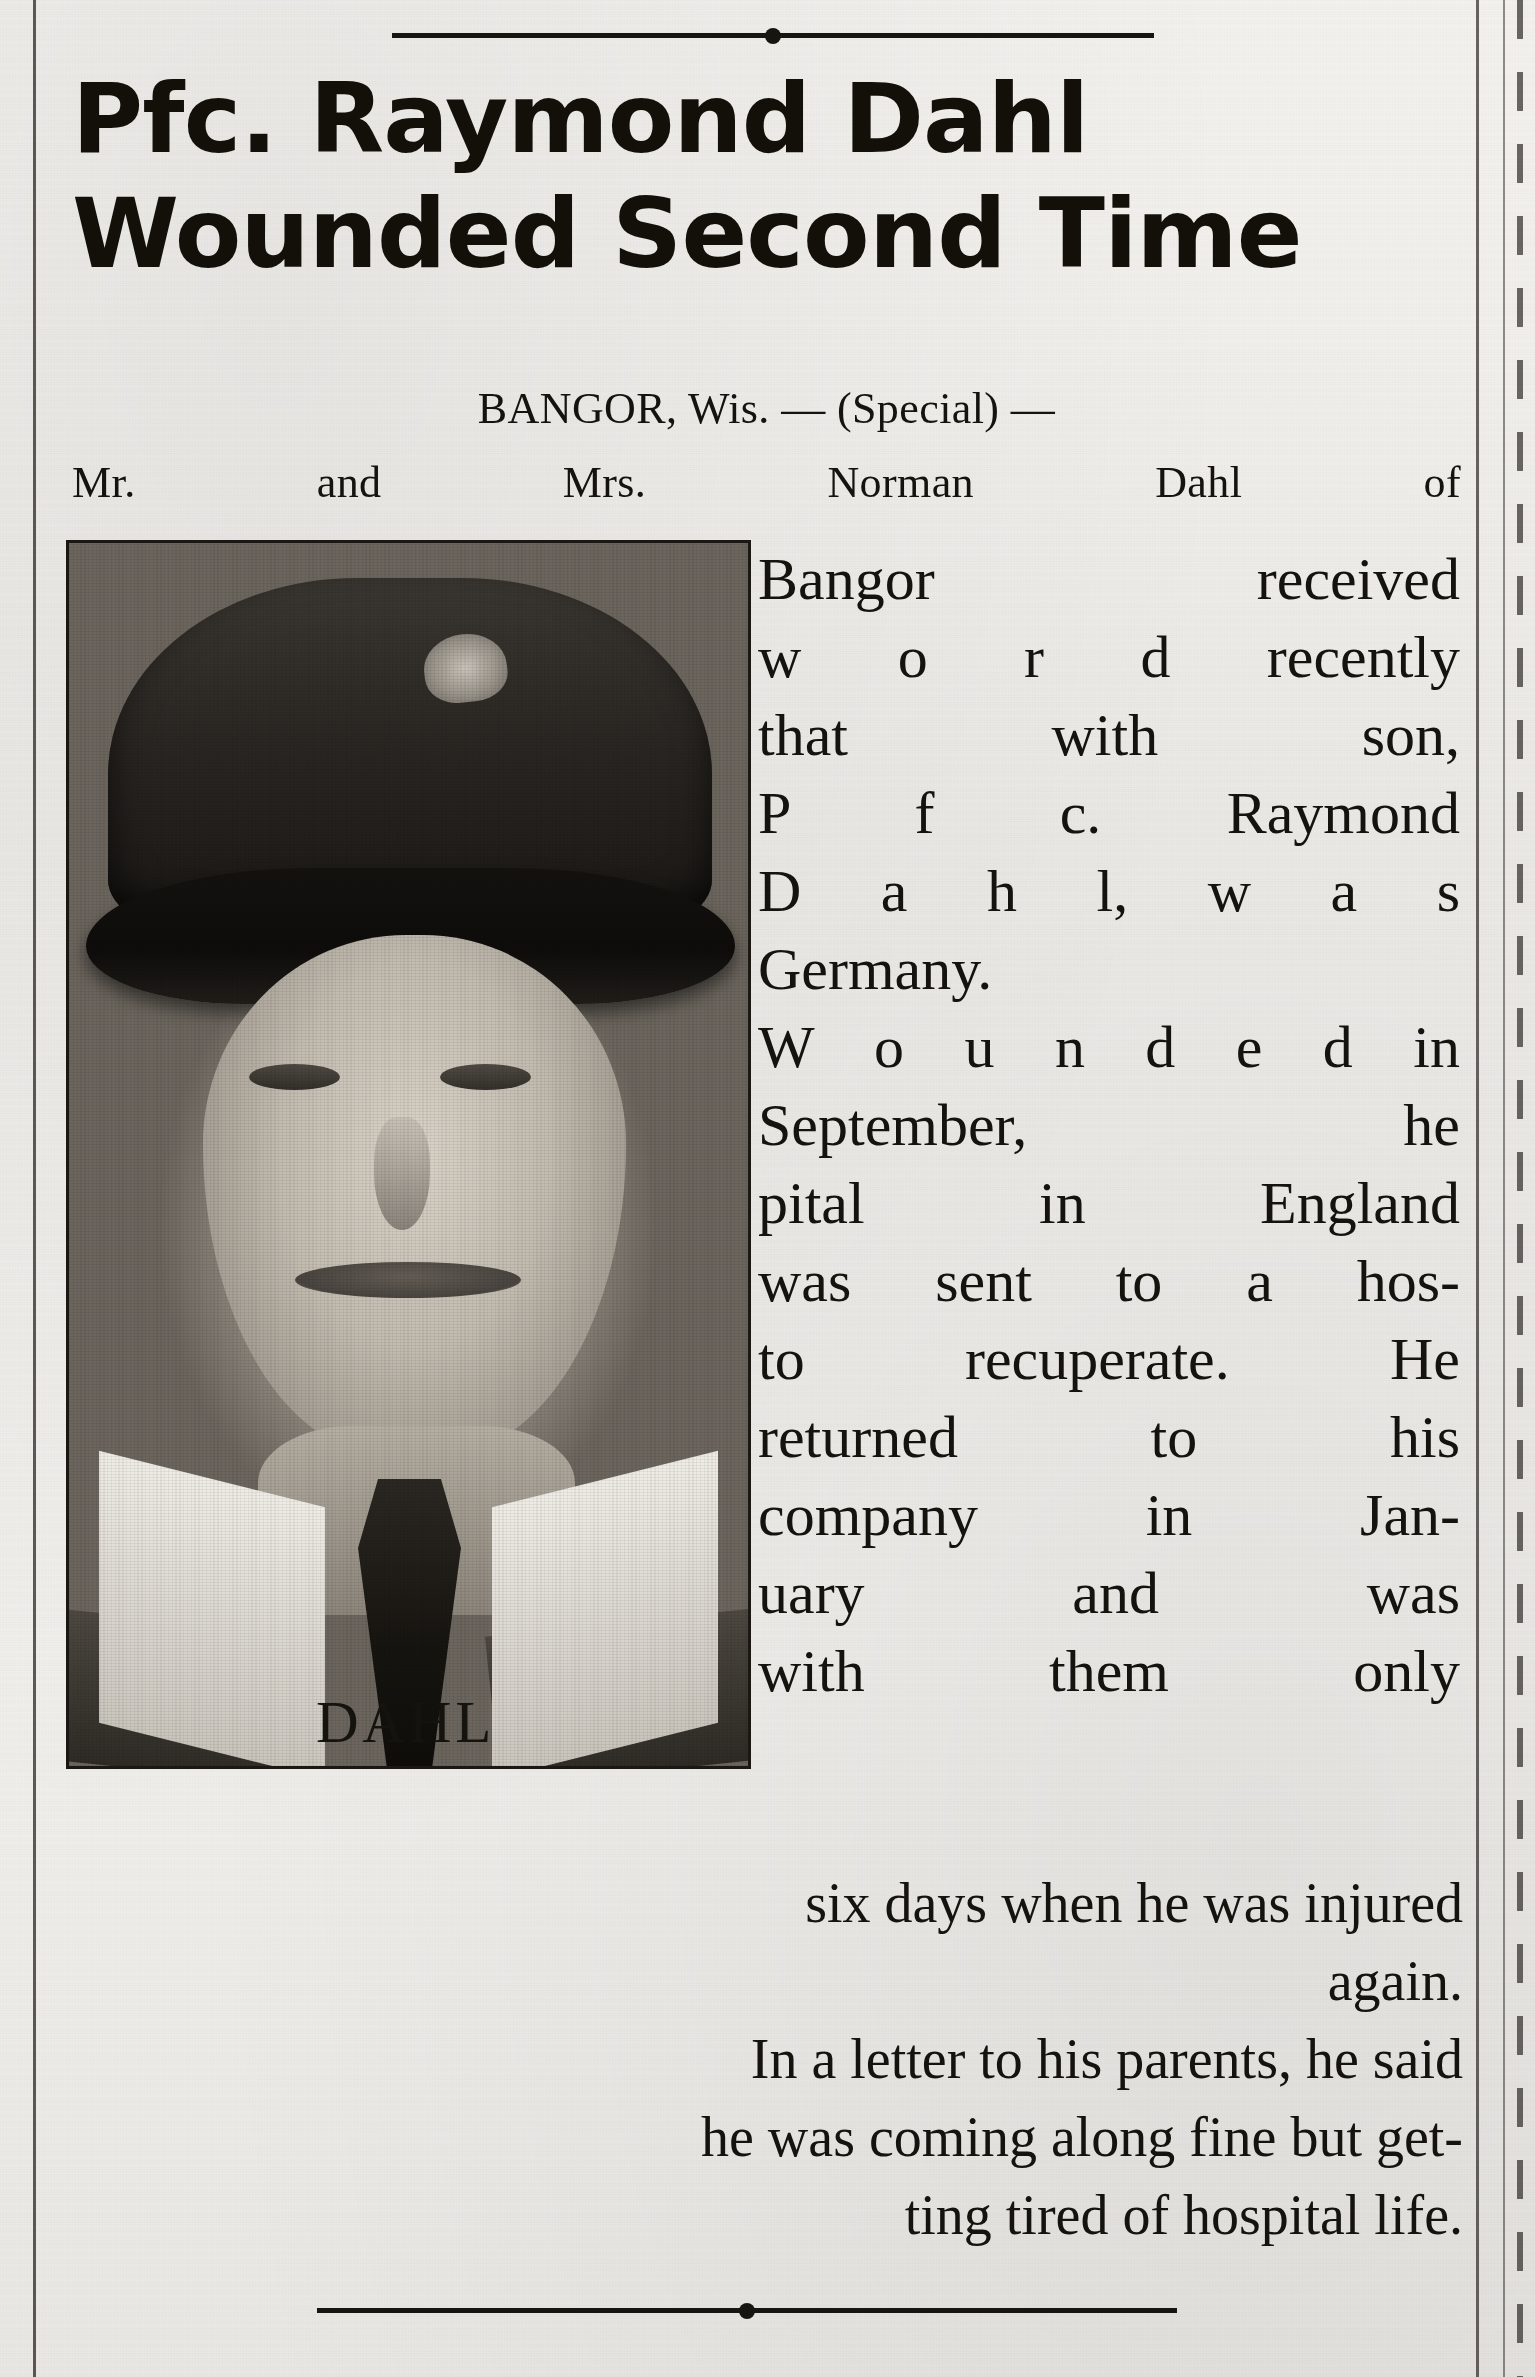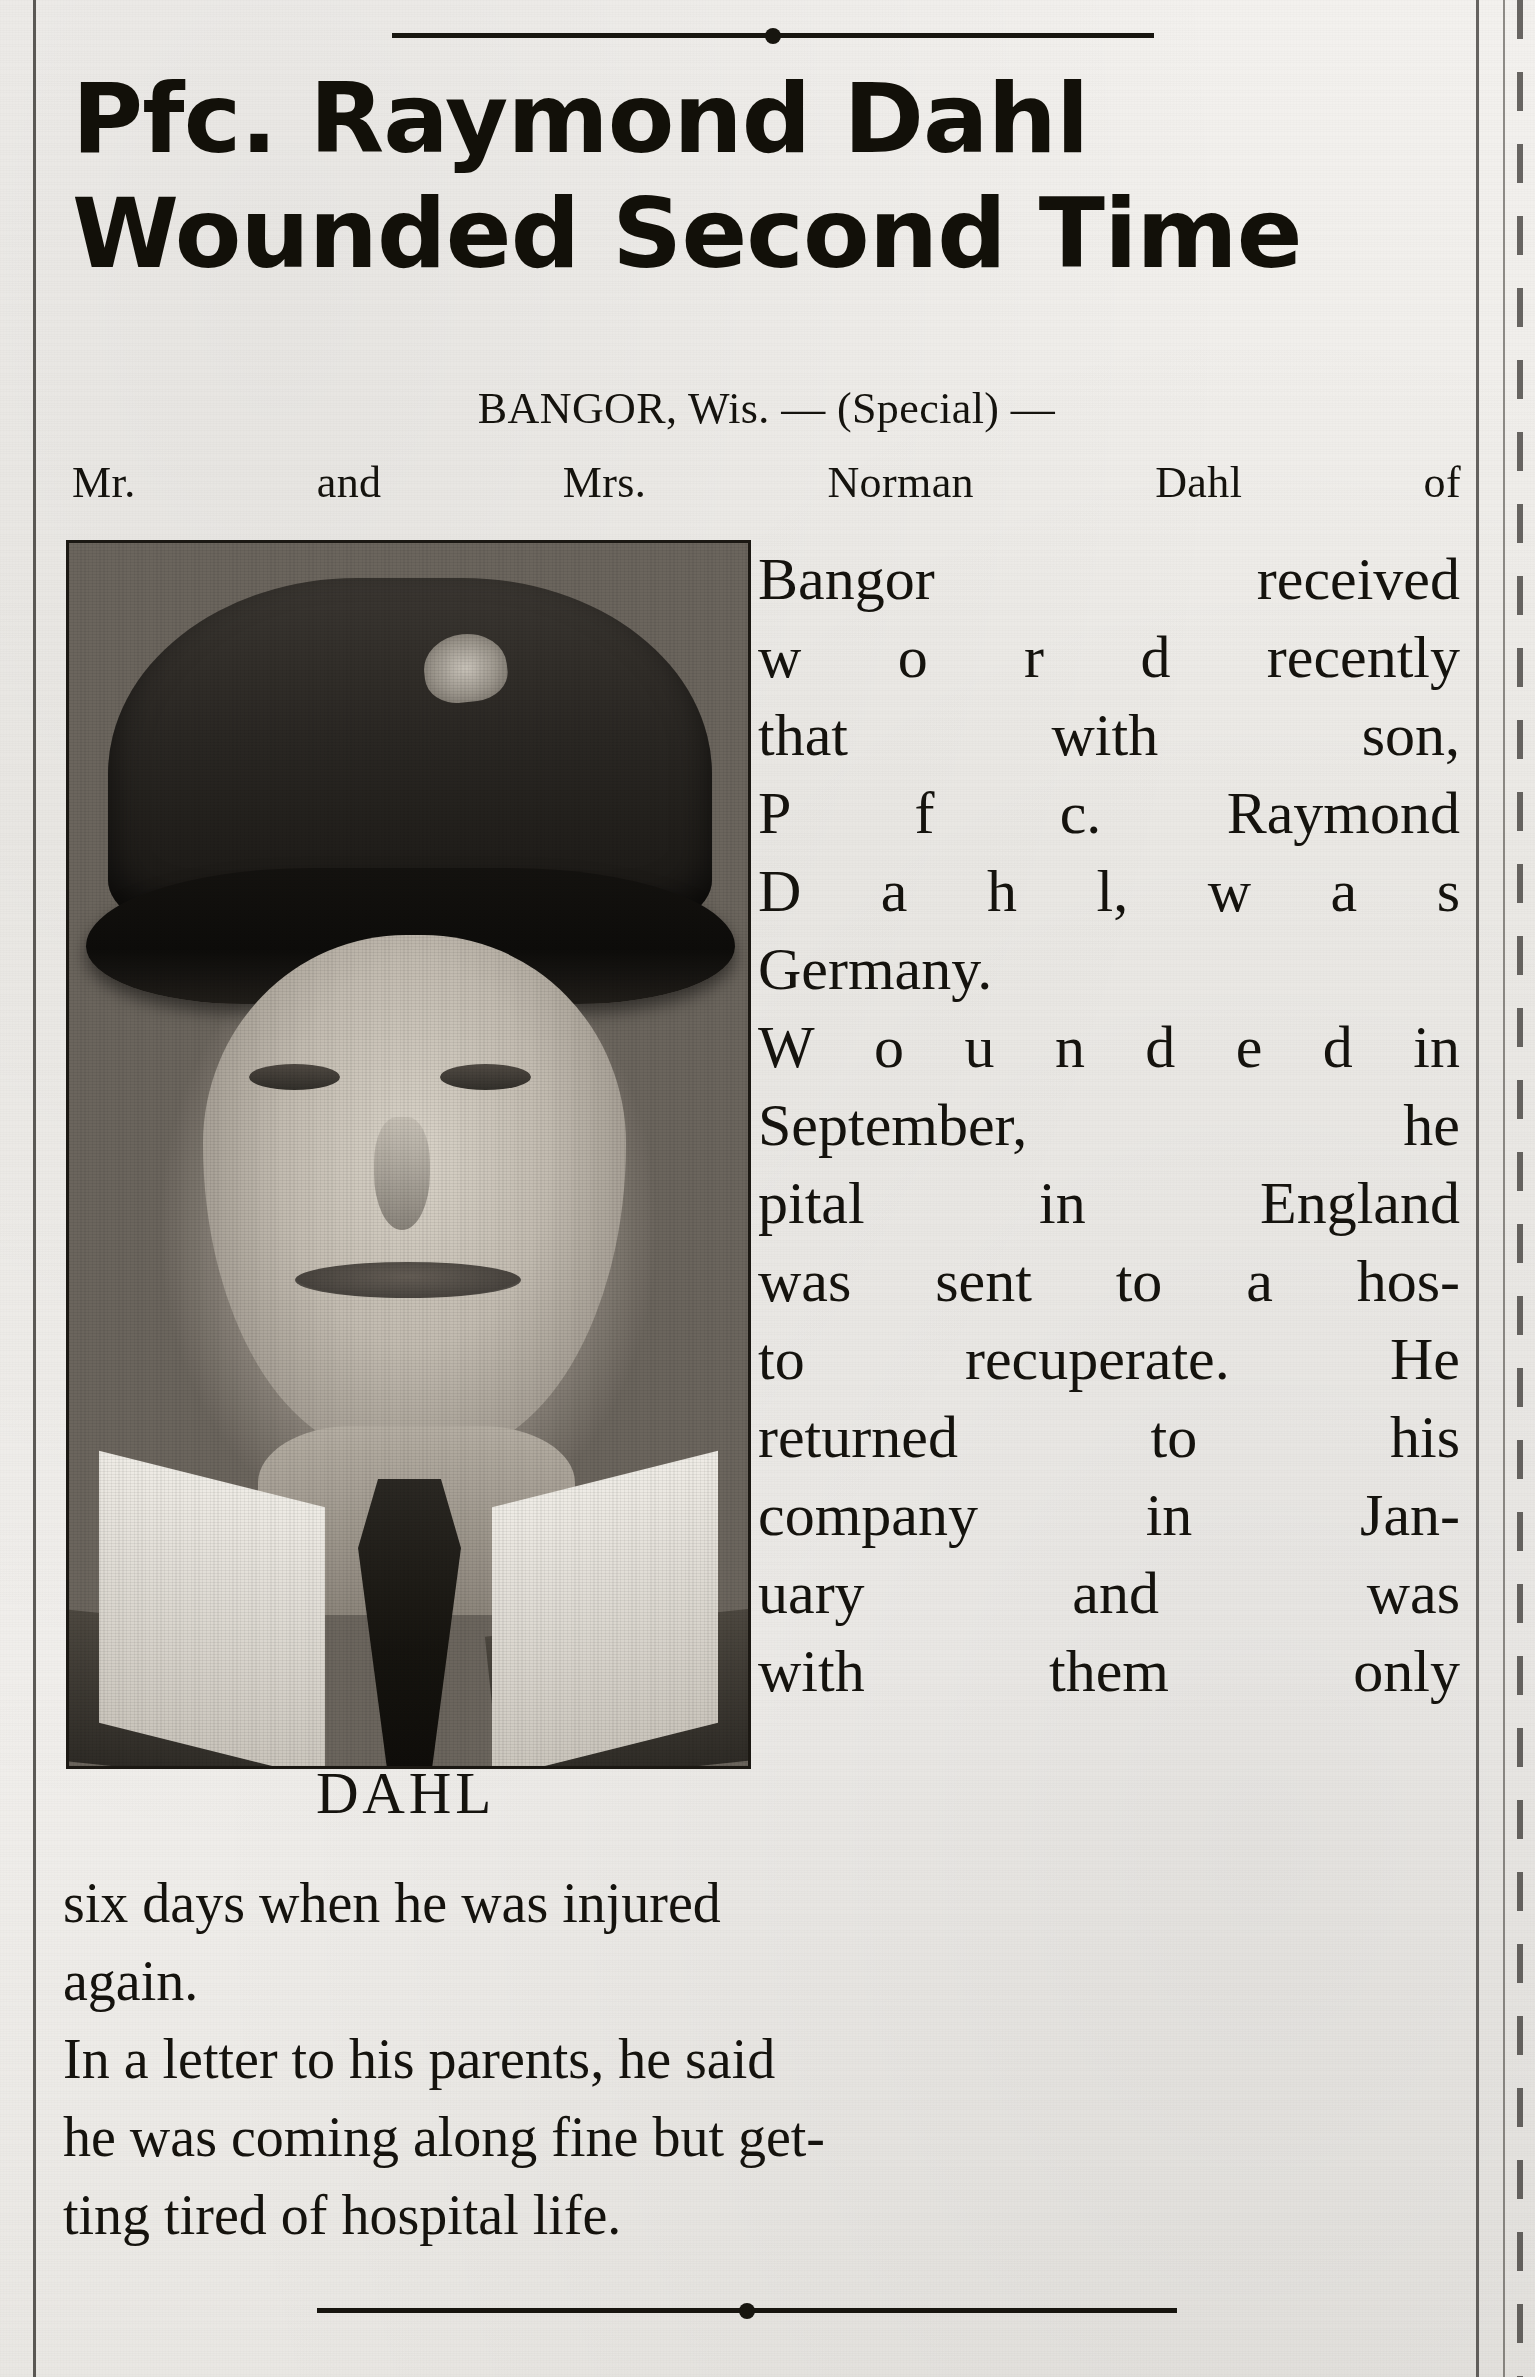--- a/index.html
+++ b/index.html
@@ -236,21 +236,21 @@
     background-image:
       repeating-linear-gradient(0deg, rgba(0,0,0,0.10) 0px, rgba(0,0,0,0.10) 1.5px, rgba(255,255,255,0.07) 1.5px, rgba(255,255,255,0.07) 3px),
       repeating-linear-gradient(90deg, rgba(0,0,0,0.09) 0px, rgba(0,0,0,0.09) 1.5px, rgba(255,255,255,0.06) 1.5px, rgba(255,255,255,0.06) 3.8px);
     opacity: 0.55;
     mix-blend-mode: multiply;
   }
 
   .photo-caption {
     position: absolute;
     left: 66px;
-    top: 1759px;
+    top: 1688px;
     width: 679px;
     text-align: center;
     font-family: "Liberation Serif", serif;
     font-size: 59px;
     letter-spacing: 3.8px;
     color: #15130e;
   }
 
   
   .col-right {
@@ -275,20 +275,21 @@
     width: 1400px;
     font-family: "Liberation Serif", serif;
     font-size: 56px;
     line-height: 78px;
     color: #15130e;
   }
   .full-lines .ln {
     display: flex;
     justify-content: space-between;
     white-space: nowrap;
+    text-align: right;
   }
   .full-lines .ln.left { display: block; }
 </style>
 </head>
 <body>
 
 <div class="newsprint"></div>
 <div class="grain"></div>
 
 <div class="rule-left"></div>

